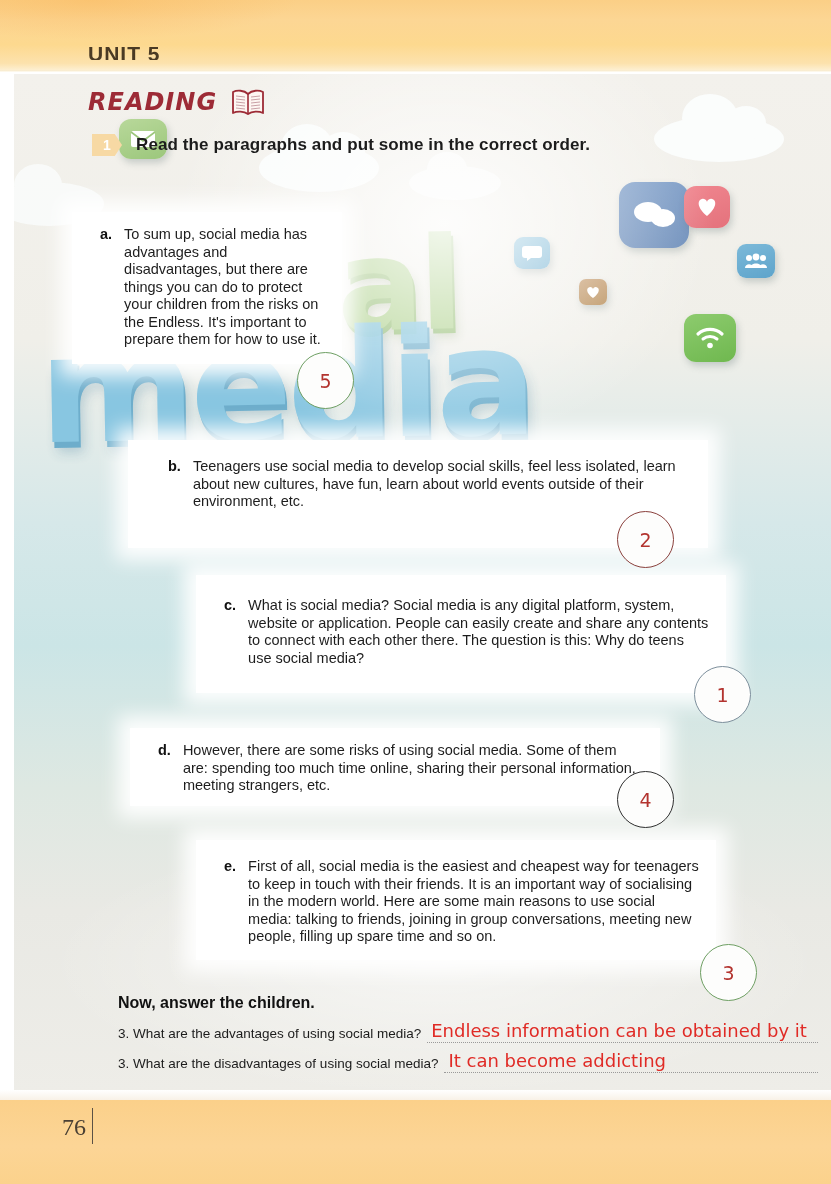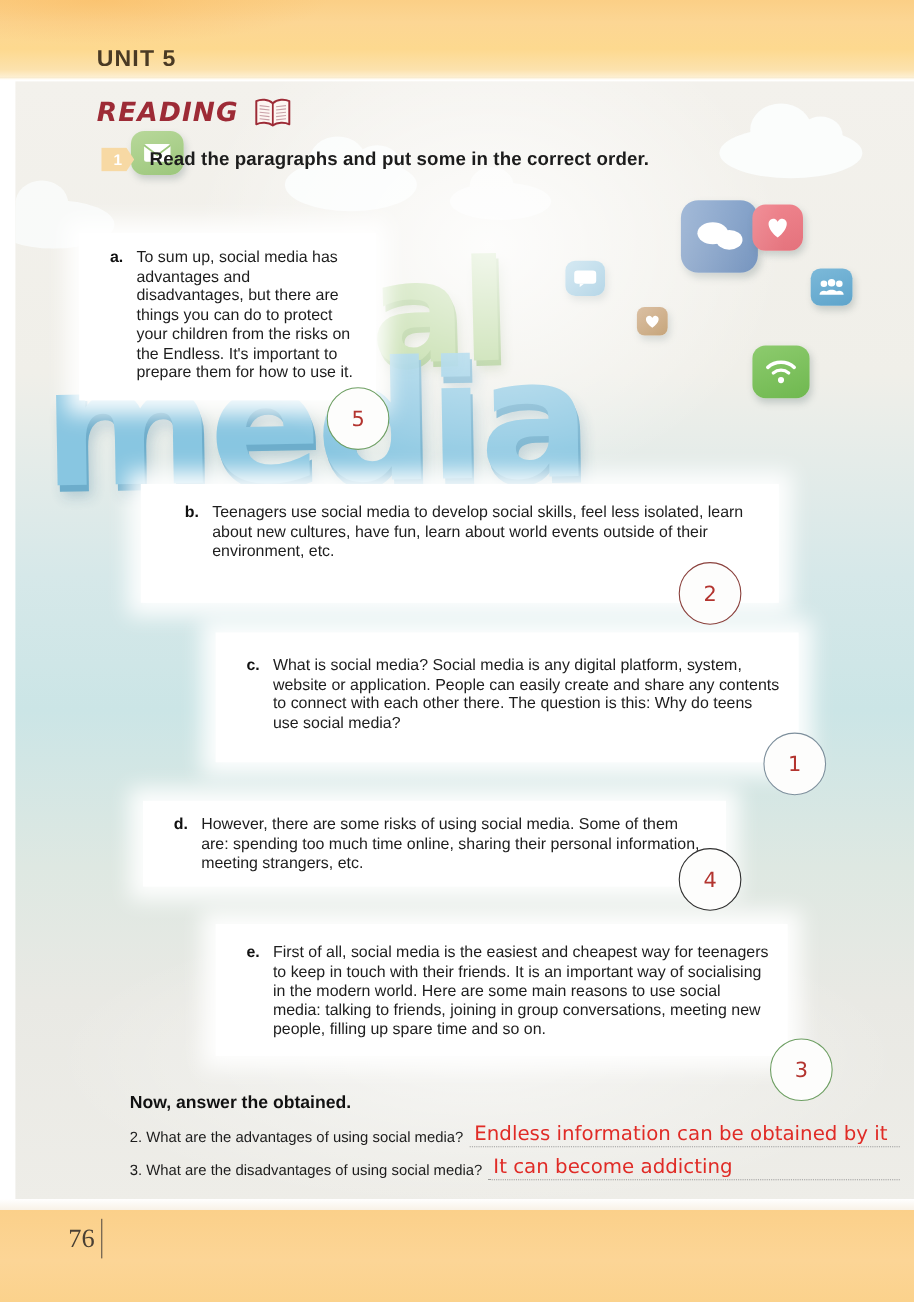--- a/index.html
+++ b/index.html
@@ -339,25 +339,25 @@
     </div>
   </div>
 
   <div class="circle" id="circle-5">5</div>
   <div class="circle" id="circle-2">2</div>
   <div class="circle" id="circle-1">1</div>
   <div class="circle" id="circle-4">4</div>
   <div class="circle" id="circle-3">3</div>
 
   <div class="qsection">
-    <div class="q-title">Now, answer the obtained.</div>
+    <div class="q-title">Now, answer the children.</div>
 
 
     <div class="qrow">
-      <span class="qtext">2. What are the advantages of using social media?</span>
+      <span class="qtext">3. What are the advantages of using social media?</span>
       <span class="answer-wrap">
         <span class="answer">Endless information can be obtained by it</span>
         <span class="answer-line"></span>
       </span>
     </div>
 
     <div class="qrow">
       <span class="qtext">3. What are the disadvantages of using social media?</span>
       <span class="answer-wrap">
         <span class="answer">It can become addicting</span>

